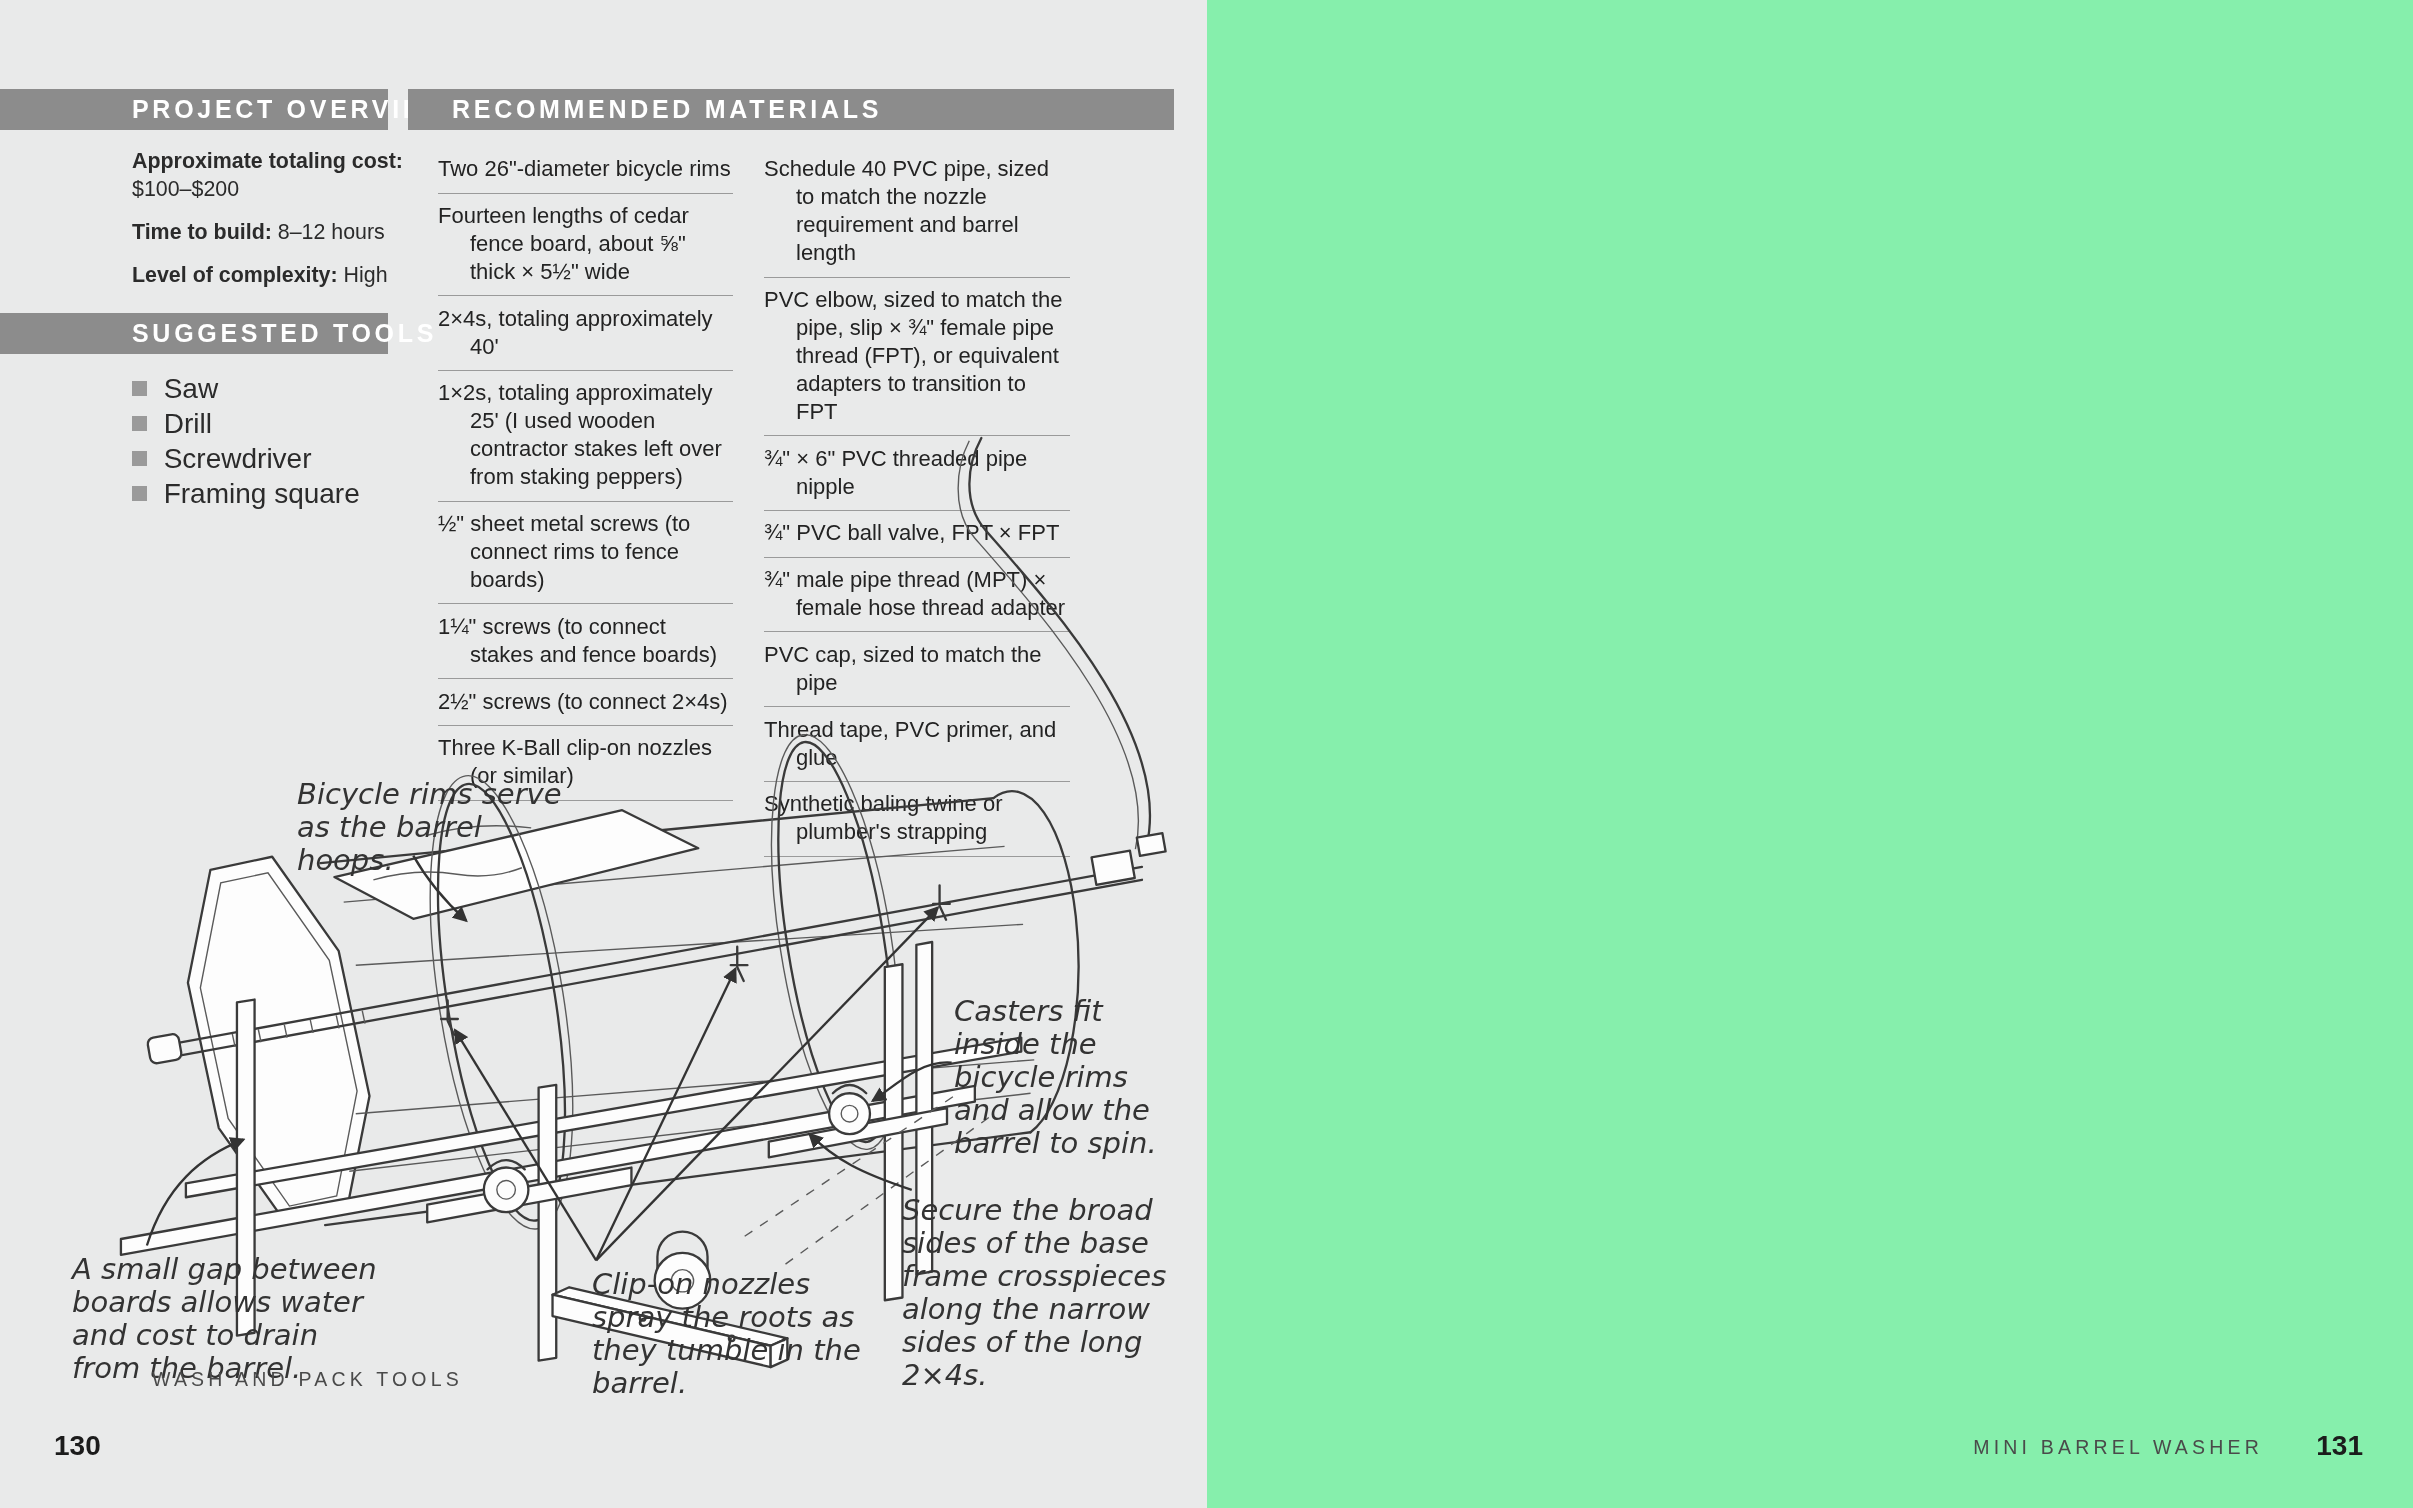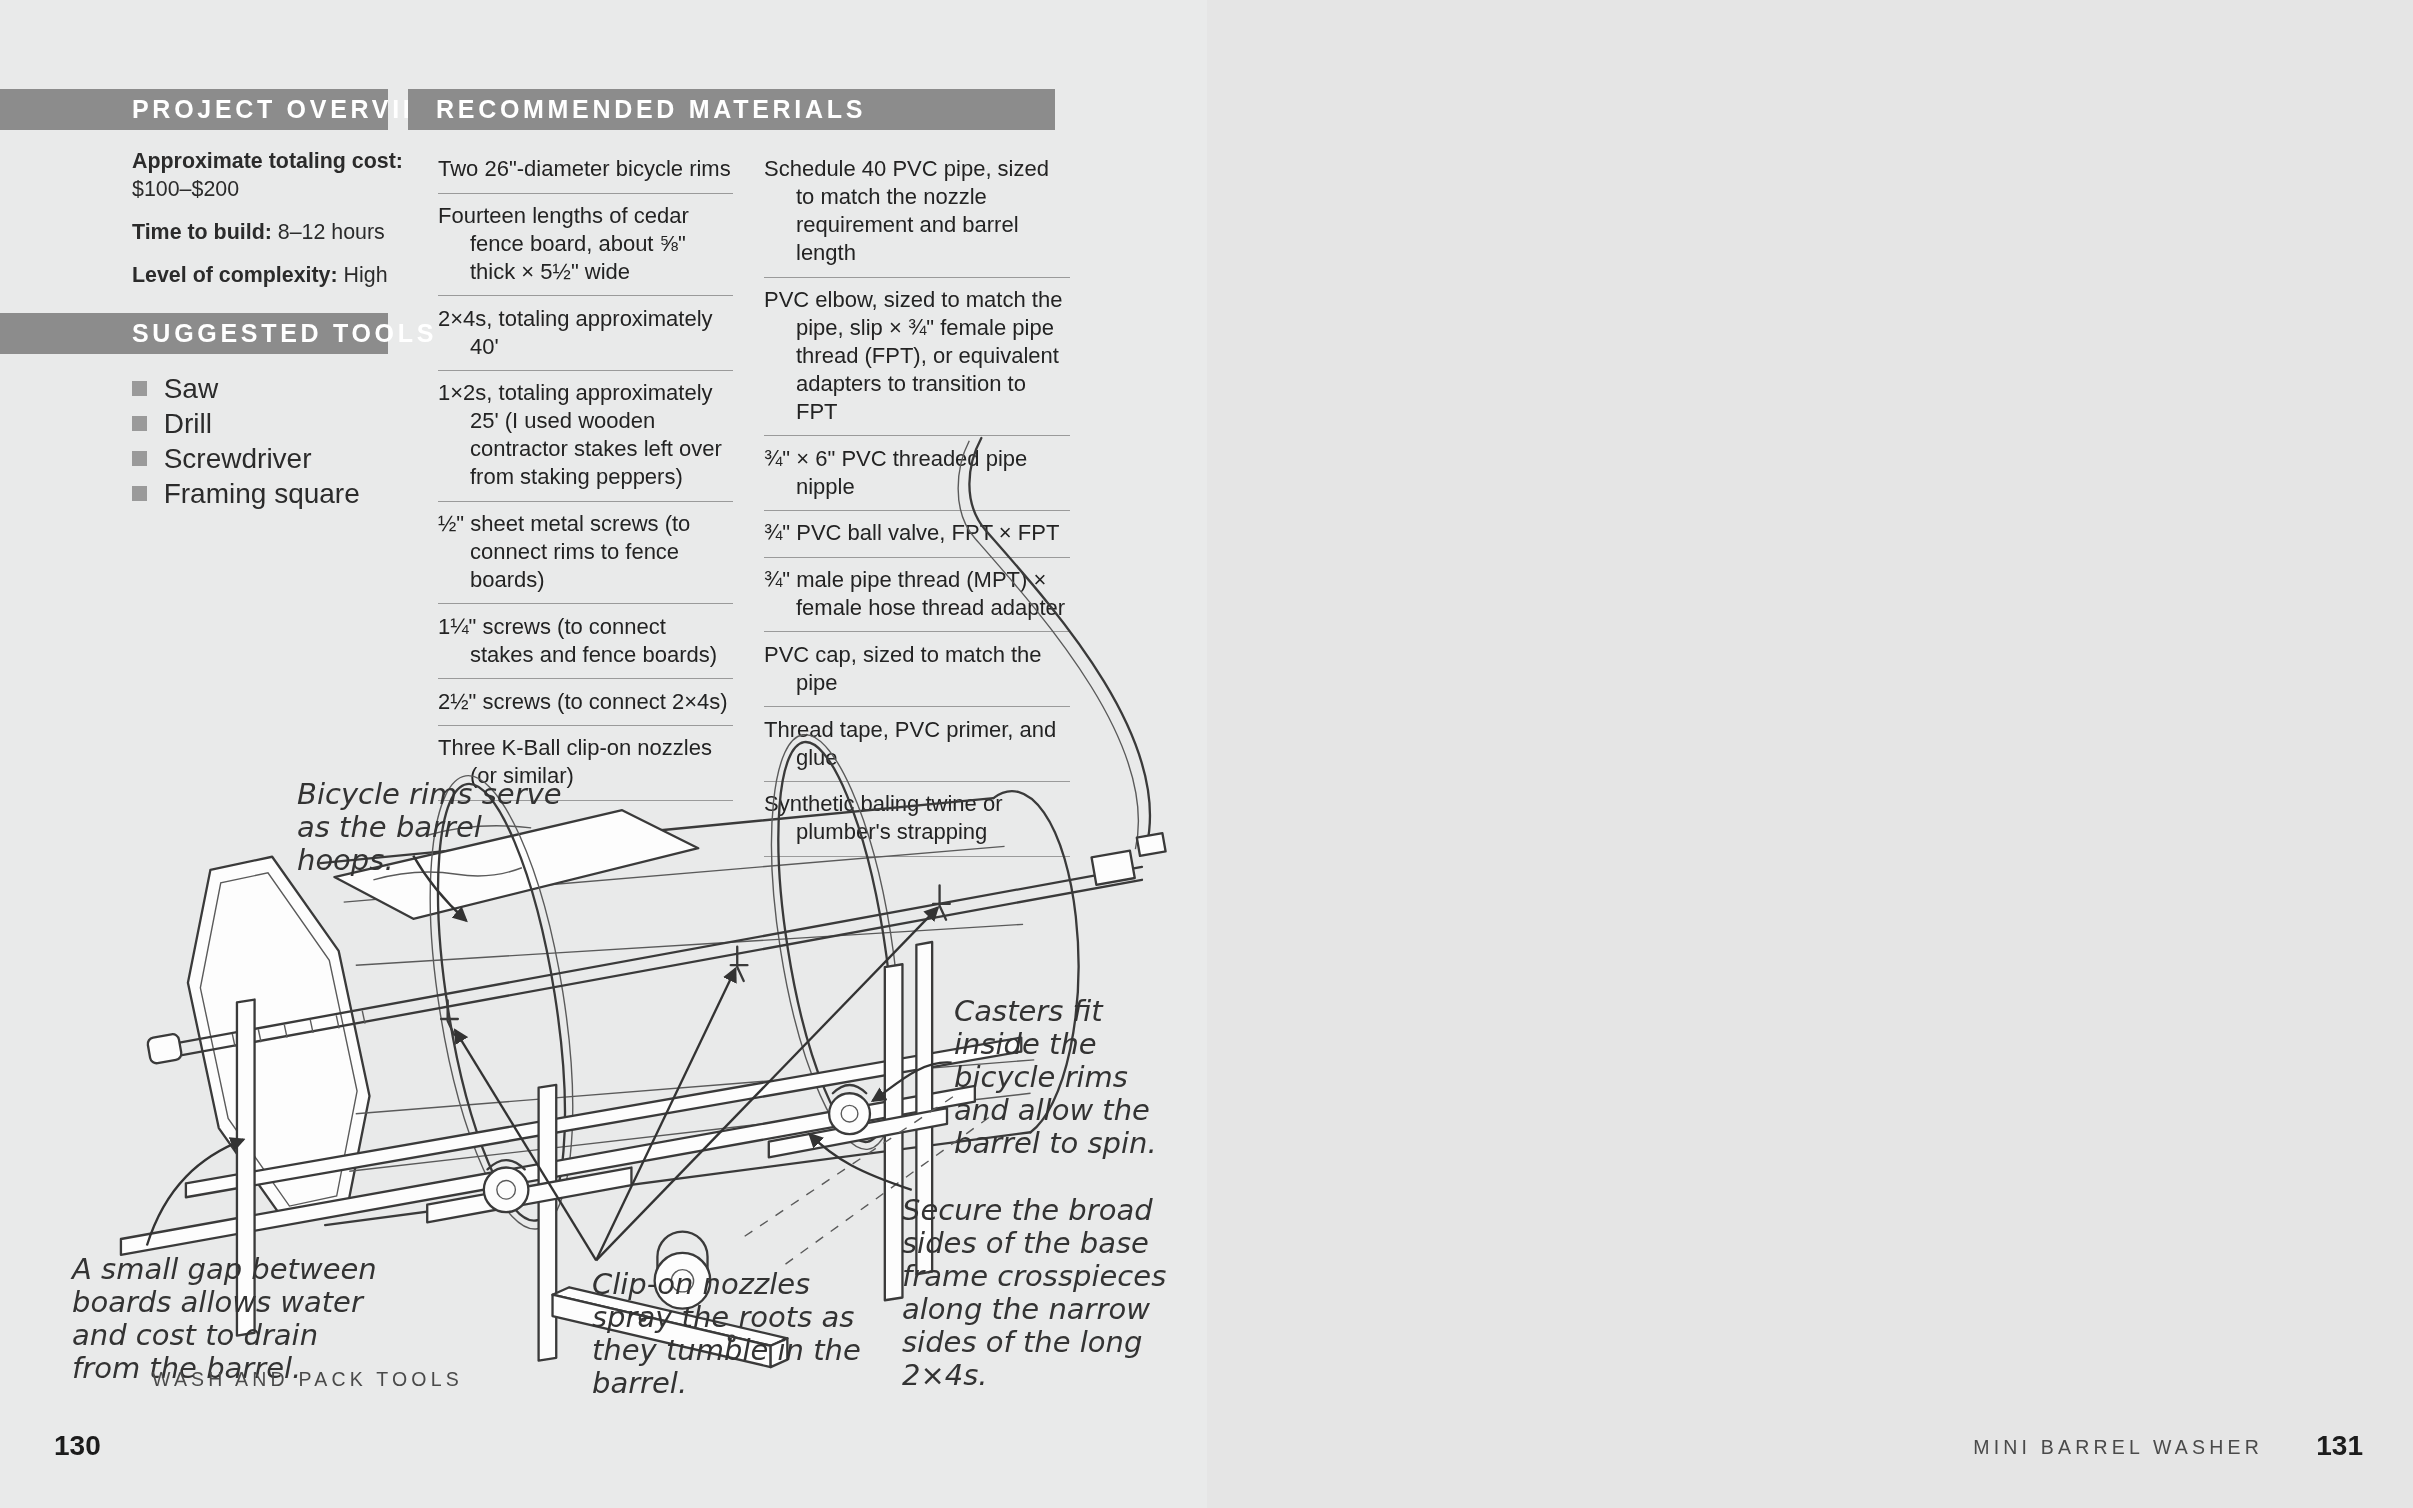--- a/index.html
+++ b/index.html
@@ -1,30 +1,30 @@
 <!DOCTYPE html>
 <html style="font-size:15px"><head>
 <meta charset="utf-8">
 <style>
   html,body{margin:0;padding:0;background:#cfcfcf;}
   #spread{
     position:relative;width:2413px;height:1508px;overflow:hidden;
     background:#ffffff;font-family:"Liberation Sans",sans-serif;color:#2b2b2b;
   }
   #left-page{position:absolute;left:0;top:0;width:1207px;height:1508px;background:#e9eaea;}
-  #right-page{position:absolute;left:1207px;top:0;width:1207px;height:1508px;background:#e5e5e5;}
+  #right-page{position:absolute;left:1207px;top:0;width:1207px;height:1508px;background:#86efac;}
 
   
   .bar{
     position:absolute;height:41px;background:#8c8c8c;color:#ffffff;
     font-weight:bold;font-size:25px;letter-spacing:3.7px;line-height:41px;white-space:nowrap;
   }
   #bar-overview{left:0;top:89px;width:388px;padding-left:132px;box-sizing:border-box;}
   #bar-tools{left:0;top:313px;width:388px;padding-left:132px;box-sizing:border-box;}
-  #bar-materials{left:408px;top:89px;width:647px;padding-left:28px;box-sizing:border-box;}
+  #bar-materials{left:408px;top:89px;width:766px;padding-left:44px;box-sizing:border-box;}
 
   
   #overview-body{position:absolute;left:132px;top:147px;width:353px;font-size:21.4px;line-height:28px;}
   .ov-item{margin-bottom:15px;}
   .ov-label{font-weight:bold;}
   
   #tools-list{position:absolute;left:132px;top:371px;width:278px;}
   .tool-row{display:flex;align-items:center;height:35px;font-size:28px;}
   .tool-bullet{width:15px;height:15px;background:#9a9a9a;margin-right:16.7px;flex:0 0 auto;}
 

